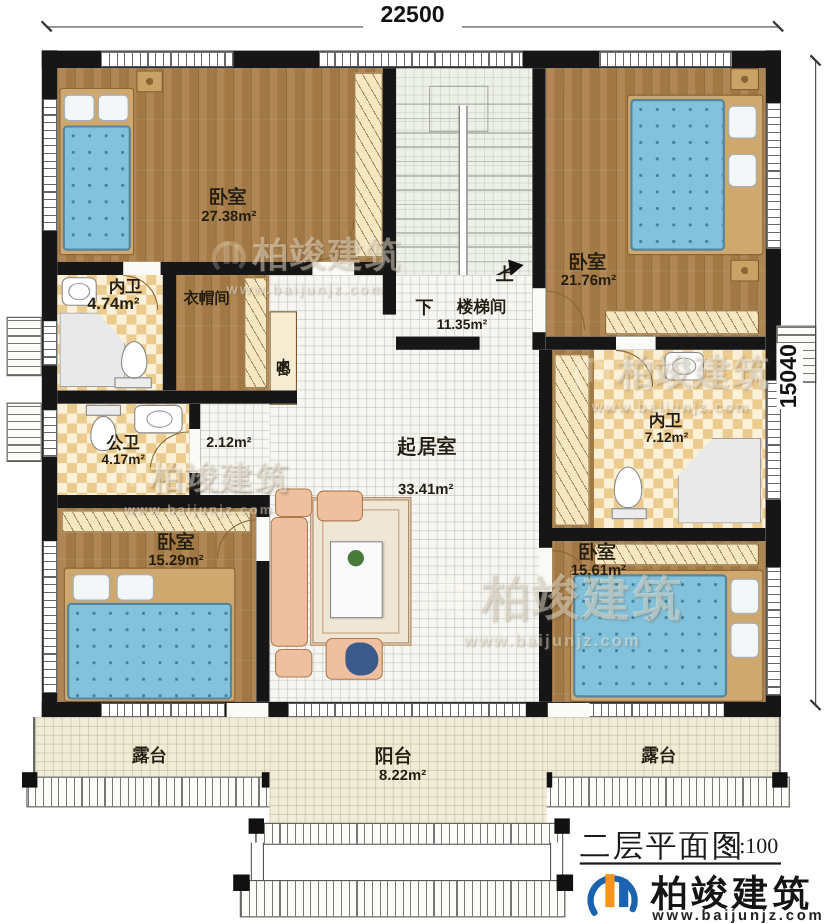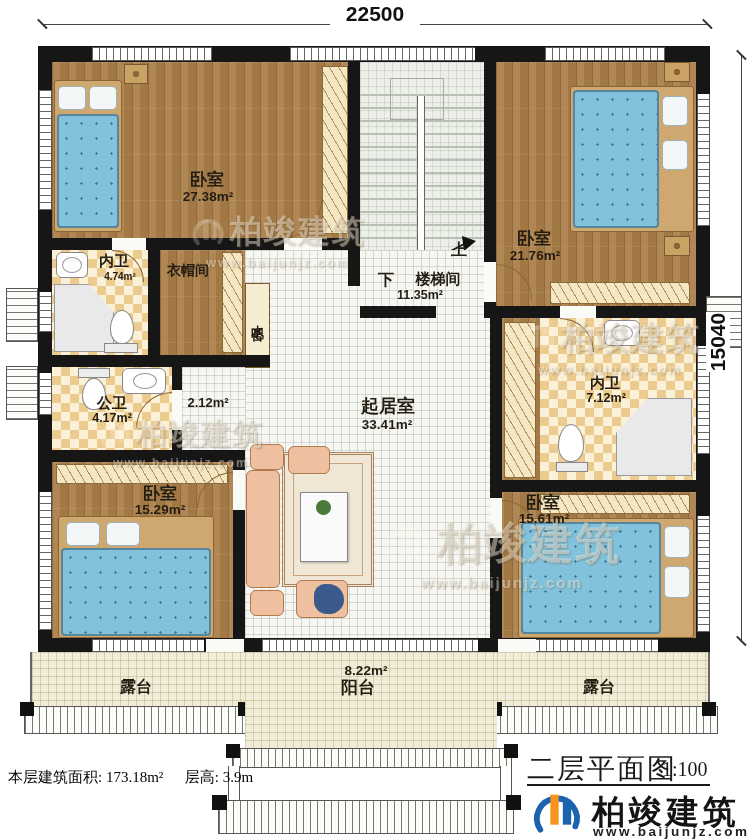--- a/index.html
+++ b/index.html
@@ -260,59 +260,54 @@
           <rect x="38" y="16" width="9" height="30" fill="currentColor"></rect>
         </svg>
         <span class="wm-text" style="font-size:44px">柏竣建筑</span>
       </div>
     <div class="wm-url" style="font-size:15px">www.baijunjz.com</div>
   </div>
 
   <div class="rname" style="left:207px;top:179px;font-size:17px">卧室</div>
   <div class="rarea" style="left:208px;top:196px">27.38m²</div>
   <div class="rname" style="left:114px;top:261px;font-size:15px">内卫</div>
-  <div class="rarea" style="left:120px;top:276px;font-size:10px">4.74m²</div>
+  <div class="rarea" style="left:103px;top:276px;font-size:15px">4.74m²</div>
   <div class="rname" style="left:188px;top:271px;font-size:14px">衣帽间</div>
   <div class="rname vtext" style="left:257px;top:318px;font-size:12.5px">水吧台</div>
   <div class="dirlabel" style="left:459px;top:250px;font-size:16px">上</div>
   <div class="dirlabel" style="left:386px;top:280px;font-size:16px">下</div>
   <div class="rname" style="left:438px;top:279px;font-size:15px">楼梯间</div>
   <div class="rarea" style="left:420px;top:295px;font-size:12.5px">11.35m²</div>
   <div class="rname" style="left:534px;top:238px;font-size:17px">卧室</div>
   <div class="rarea" style="left:535px;top:255px">21.76m²</div>
   <div class="rname" style="left:605px;top:383px;font-size:15px">内卫</div>
   <div class="rarea" style="left:606px;top:398px;font-size:12.5px">7.12m²</div>
   <div class="rname" style="left:112px;top:403px;font-size:15px">公卫</div>
   <div class="rarea" style="left:112px;top:418px;font-size:12.5px">4.17m²</div>
   <div class="rarea" style="left:208px;top:402px;font-size:13px">2.12m²</div>
   <div class="rname" style="left:388px;top:406px;font-size:18px">起居室</div>
-  <div class="rarea" style="left:387px;top:424px">33.41m²</div>
+  <div class="rarea" style="left:387px;top:445px">33.41m²</div>
   <div class="rname" style="left:160px;top:493px;font-size:17px">卧室</div>
   <div class="rarea" style="left:160px;top:509px">15.29m²</div>
   <div class="rname" style="left:543px;top:502px;font-size:17px">卧室</div>
   <div class="rarea" style="left:544px;top:518px">15.61m²</div>
   <div class="rname" style="left:136px;top:687px;font-size:16px">露台</div>
   <div class="rname" style="left:599px;top:687px;font-size:16px">露台</div>
   <div class="rname" style="left:358px;top:687px;font-size:17px">阳台</div>
-  <div class="rarea" style="left:366px;top:670px">8.22m²</div>
+  <div class="rarea" style="left:366px;top:705px">8.22m²</div>
 
   <div class="abs dimline" style="left:42px;top:24px;width:666px;height:1px"></div>
   <div class="tick" style="left:36px;top:23px;transform:rotate(45deg)"></div>
   <div class="tick" style="left:701px;top:23px;transform:rotate(45deg)"></div>
   <div class="dim" style="left:330px;top:2px;width:90px">22500</div>
   <div class="abs dimline" style="left:741px;top:56px;width:1px;height:586px"></div>
   <div class="tick" style="left:735px;top:54px;transform:rotate(45deg)"></div>
   <div class="tick" style="left:735px;top:640px;transform:rotate(45deg)"></div>
   <div class="dim" style="left:688px;top:330px;width:60px;transform:rotate(-90deg)">15040</div>
 
-  <div class="footer-text">
-    <span>本层建筑面积: 173.18m²</span>
-    <span style="display:inline-block;width:14px"></span>
-    <span>层高: 3.9m</span>
-  </div>
   <div class="tb-title">二层平面图</div>
   <div class="tb-scale">1:100</div>
   <div class="tb-line"></div>
   <svg class="abs" style="left:528px;top:788px" width="58" height="50" viewBox="0 0 64 60">
     <path d="M12 50 A24 24 0 1 1 54 46" fill="none" stroke="#1b63ae" stroke-width="7" stroke-linecap="round"></path>
     <rect x="24" y="8" width="10" height="36" fill="#f7941e"></rect>
     <rect x="39" y="14" width="10" height="30" fill="#1b63ae"></rect>
   </svg>
   <div class="tb-brand">柏竣建筑</div>
   <div class="tb-url">www.baijunjz.com</div>

